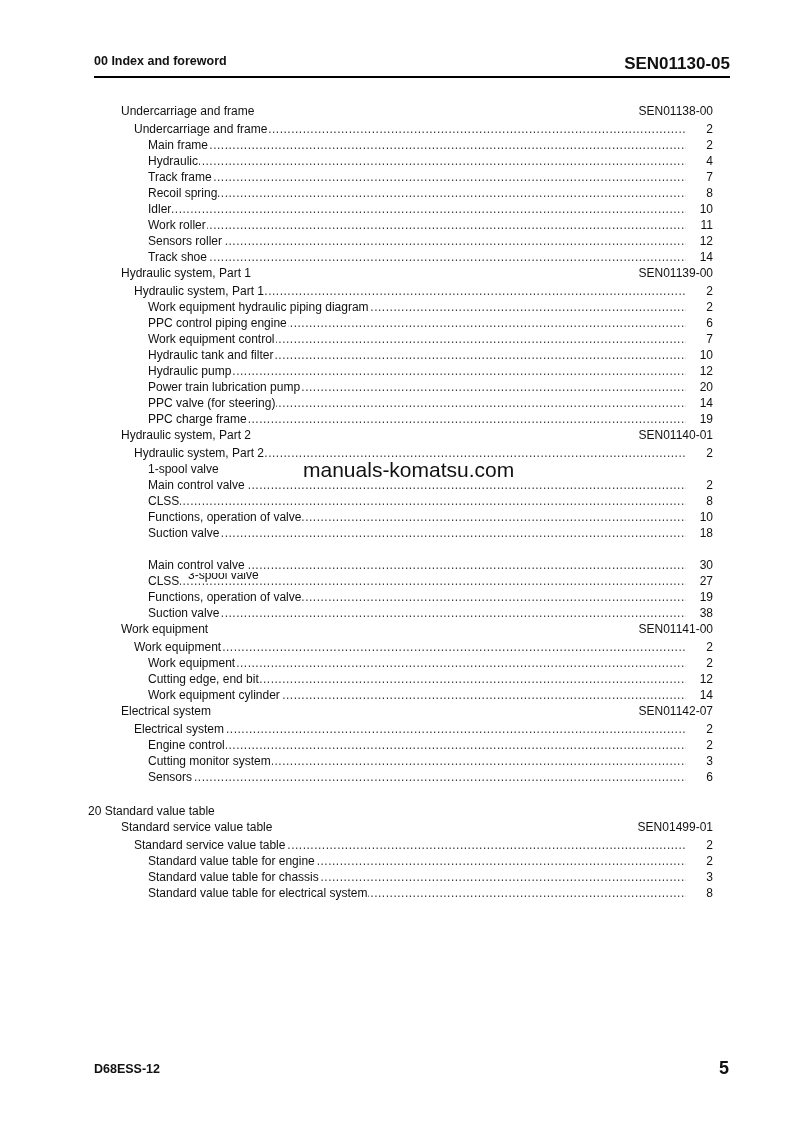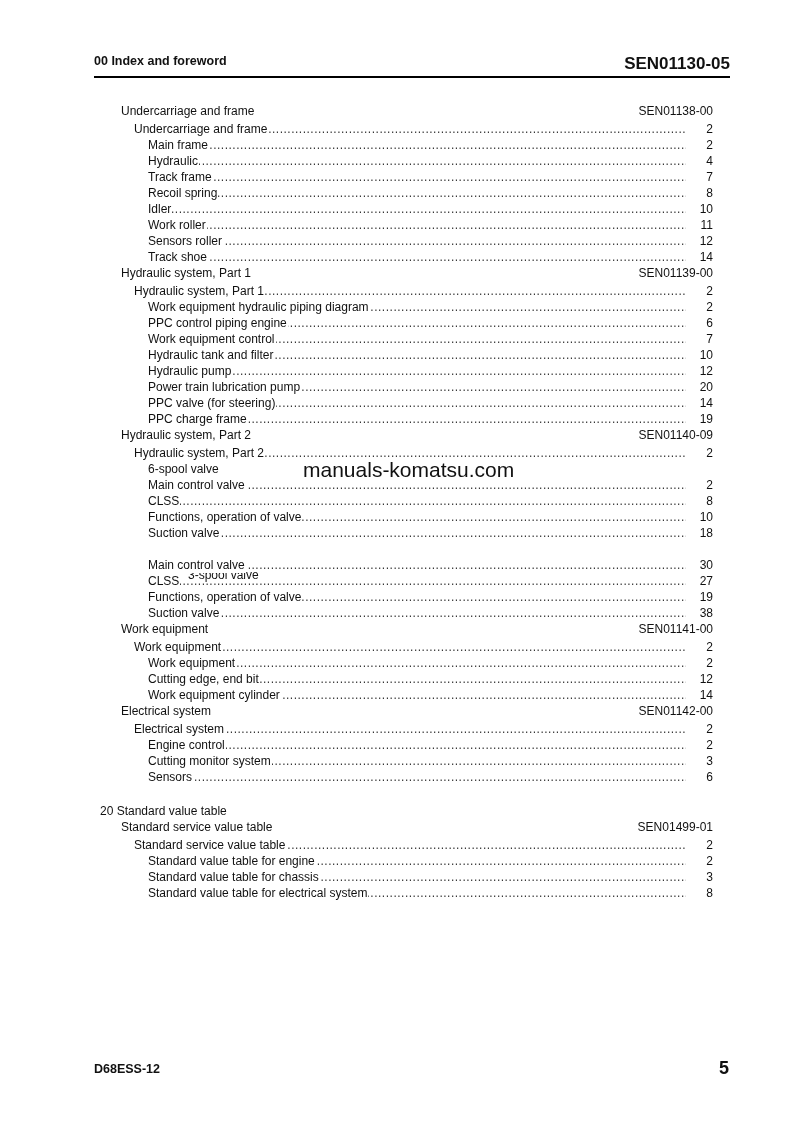--- a/index.html
+++ b/index.html
@@ -125,29 +125,29 @@
       <span class="lbl">PPC valve (for steering)</span>
       <span class="num">14</span>
     </div>
     <div class="row" style="left: 148px; top: 411px; width: 565px;">
       <span class="dots" style="left: 0px; right: 27px;">............................................................................................................................................................................................................................................................................................................</span>
       <span class="lbl">PPC charge frame</span>
       <span class="num">19</span>
     </div>
     <div class="row sec" style="left: 121px; top: 427px; width: 592px;">
       <span class="lbl">Hydraulic system, Part 2</span>
-      <span class="code">SEN01140-09</span>
+      <span class="code">SEN01140-01</span>
     </div>
     <div class="row" style="left: 134px; top: 445px; width: 579px;">
       <span class="dots" style="left: 0px; right: 27px;">............................................................................................................................................................................................................................................................................................................</span>
       <span class="lbl">Hydraulic system, Part 2</span>
       <span class="num">2</span>
     </div>
     <div class="row" style="left: 148px; top: 461px; width: 565px;">
-      <span class="lbl">6-spool valve</span>
+      <span class="lbl">1-spool valve</span>
     </div>
     <div class="row" style="left: 148px; top: 477px; width: 565px;">
       <span class="dots" style="left: 0px; right: 27px;">............................................................................................................................................................................................................................................................................................................</span>
       <span class="lbl">Main control valve</span>
       <span class="num">2</span>
     </div>
     <div class="row" style="left: 148px; top: 493px; width: 565px;">
       <span class="dots" style="left: 0px; right: 27px;">............................................................................................................................................................................................................................................................................................................</span>
       <span class="lbl">CLSS</span>
       <span class="num">8</span>
@@ -204,21 +204,21 @@
       <span class="lbl">Cutting edge, end bit</span>
       <span class="num">12</span>
     </div>
     <div class="row" style="left: 148px; top: 687px; width: 565px;">
       <span class="dots" style="left: 0px; right: 27px;">............................................................................................................................................................................................................................................................................................................</span>
       <span class="lbl">Work equipment cylinder</span>
       <span class="num">14</span>
     </div>
     <div class="row sec" style="left: 121px; top: 703px; width: 592px;">
       <span class="lbl">Electrical system</span>
-      <span class="code">SEN01142-00</span>
+      <span class="code">SEN01142-07</span>
     </div>
     <div class="row" style="left: 134px; top: 721px; width: 579px;">
       <span class="dots" style="left: 0px; right: 27px;">............................................................................................................................................................................................................................................................................................................</span>
       <span class="lbl">Electrical system</span>
       <span class="num">2</span>
     </div>
     <div class="row" style="left: 148px; top: 737px; width: 565px;">
       <span class="dots" style="left: 0px; right: 27px;">............................................................................................................................................................................................................................................................................................................</span>
       <span class="lbl">Engine control</span>
       <span class="num">2</span>
@@ -226,21 +226,21 @@
     <div class="row" style="left: 148px; top: 753px; width: 565px;">
       <span class="dots" style="left: 0px; right: 27px;">............................................................................................................................................................................................................................................................................................................</span>
       <span class="lbl">Cutting monitor system</span>
       <span class="num">3</span>
     </div>
     <div class="row" style="left: 148px; top: 769px; width: 565px;">
       <span class="dots" style="left: 0px; right: 27px;">............................................................................................................................................................................................................................................................................................................</span>
       <span class="lbl">Sensors</span>
       <span class="num">6</span>
     </div>
-    <div class="row" style="left: 100px; top: 803px; width: 609px;">
+    <div class="row" style="left: 88px; top: 803px; width: 609px;">
       <span class="lbl">20 Standard value table</span>
     </div>
     <div class="row sec" style="left: 121px; top: 819px; width: 592px;">
       <span class="lbl">Standard service value table</span>
       <span class="code">SEN01499-01</span>
     </div>
     <div class="row" style="left: 134px; top: 837px; width: 579px;">
       <span class="dots" style="left: 0px; right: 27px;">............................................................................................................................................................................................................................................................................................................</span>
       <span class="lbl">Standard service value table</span>
       <span class="num">2</span>

